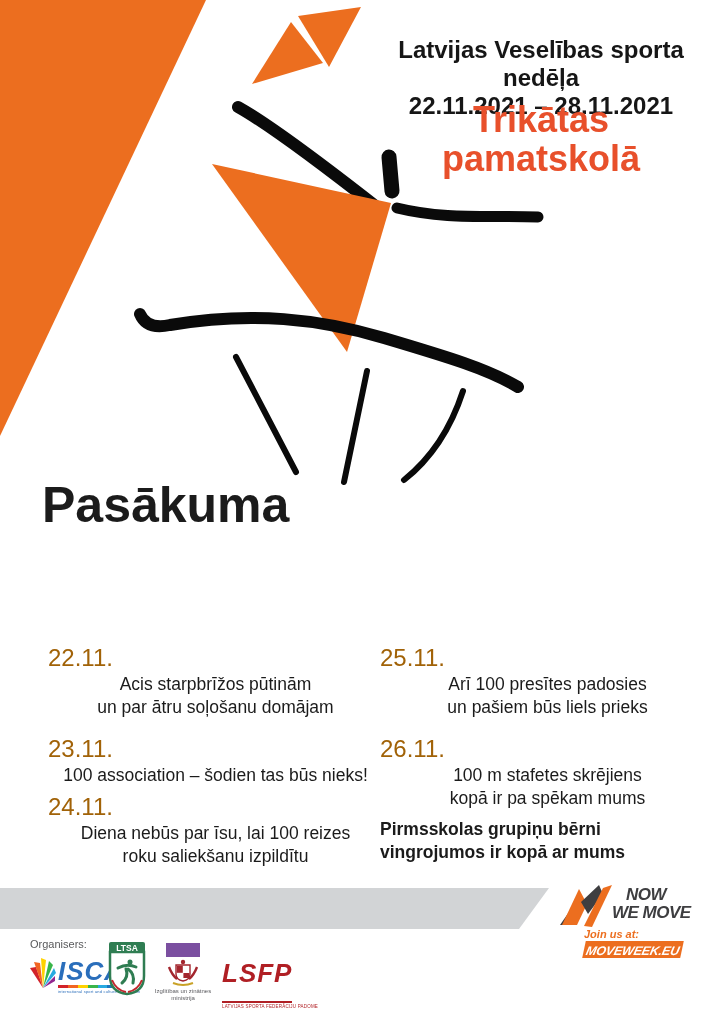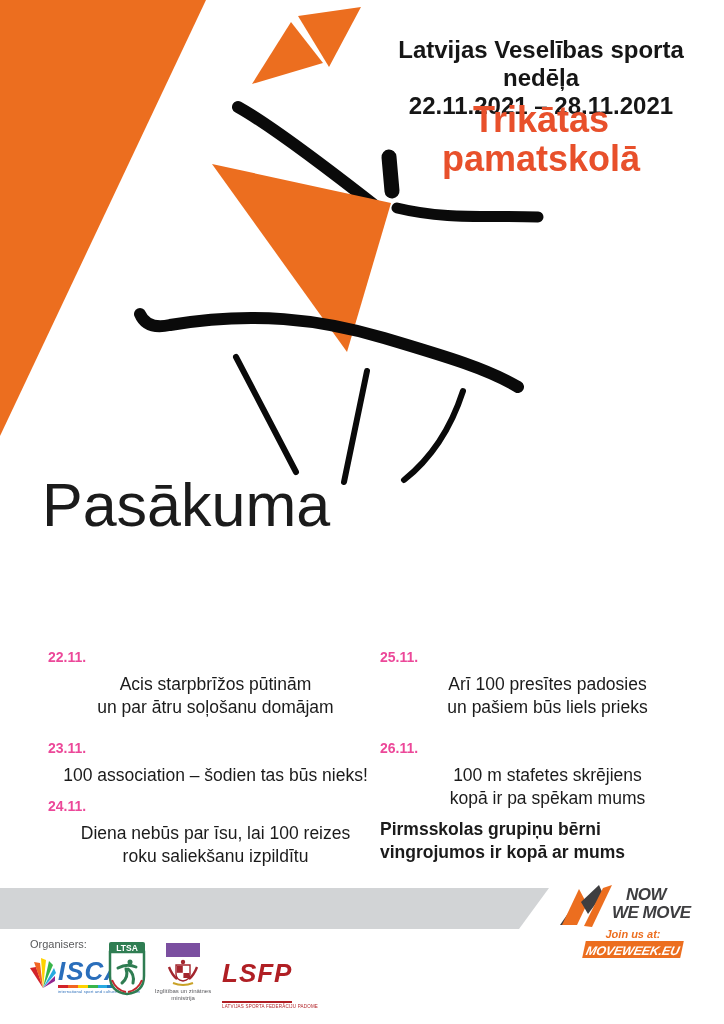--- a/index.html
+++ b/index.html
@@ -7,24 +7,24 @@
         font-family:"Liberation Sans",sans-serif;}
   .abs{position:absolute;}
   .bg-art{position:absolute;left:0;top:0;z-index:0;}
   .layer{z-index:2;}
 
   .hdr{left:362px;top:36px;width:358px;text-align:center;
        font-size:24px;line-height:28px;font-weight:bold;color:#161616;}
   .loc{left:362px;top:100px;width:358px;text-align:center;
        font-size:36px;line-height:39px;font-weight:bold;color:#E8502B;}
 
-  .heading{left:42px;top:460px;font-size:61px;line-height:90px;font-weight:normal;color:#1b1b1b;}
+  .heading{left:42px;top:460px;font-size:50px;line-height:90px;font-weight:bold;color:#1b1b1b;}
 
   .entry{width:335px;color:#1b1b1b;}
-  .date{font-size:14px;line-height:25px;font-weight:bold;color:#ec4899;margin-bottom:3px;}
+  .date{font-size:24px;line-height:25px;font-weight:normal;color:#a16207;margin-bottom:3px;}
   .line{font-size:17.5px;line-height:23px;text-align:center;}
   .note{width:335px;font-size:17.5px;line-height:23px;font-weight:bold;color:#1b1b1b;}
 
   .organisers{left:30px;top:938px;font-size:11px;color:#58595B;}
 
   .isca{left:30px;top:958px;display:flex;align-items:flex-start;}
   .isca-text{margin-left:2px;}
   .isca-name{font-size:26px;line-height:26px;font-weight:bold;font-style:italic;color:#2A6EBB;letter-spacing:1px;}
   .isca-bar{height:3px;width:66px;margin-top:1px;
             background:linear-gradient(90deg,#D2232A 0 15%,#F26522 15% 30%,#FFD200 30% 45%,#39B54A 45% 60%,#27AAE1 60% 75%,#1B75BC 75% 90%,#92278F 90% 100%);}
@@ -33,21 +33,21 @@
   .ministry-cap{left:152px;top:988px;width:62px;text-align:center;font-size:6px;line-height:7px;color:#5b5b5f;}
 
   .lsfp{left:222px;top:960px;}
   .lsfp-name{font-size:26px;line-height:26px;font-weight:bold;font-style:italic;color:#B01F24;letter-spacing:1px;
              border-bottom:2px solid #B01F24;padding-bottom:15px;display:inline-block;}
   .lsfp-cap{font-size:4.5px;color:#B01F24;letter-spacing:.2px;margin-top:1px;white-space:nowrap;}
 
   .nwm-text{left:612px;top:886px;color:#3E3E40;font-weight:bold;font-style:italic;
             font-size:17px;line-height:18px;letter-spacing:-0.5px;}
   .nwm-text .l1{padding-left:14px;}
-  .nwm-join{left:584px;top:928px;width:98px;text-align:center;
+  .nwm-join{left:584px;top:928px;width:98px;text-align:left;
             font-size:11px;font-weight:bold;font-style:italic;color:#EC6E1F;}
   .nwm-bar{left:584px;top:941px;width:98px;height:17px;background:#EC6E1F;transform:skewX(-12deg);
            text-align:center;}
   .nwm-bar span{display:inline-block;transform:skewX(0deg);color:#fff;font-weight:bold;font-style:italic;
            font-size:12.5px;line-height:17px;letter-spacing:-0.2px;}
 </style>
 </head>
 <body>
 
 <div class="page">

